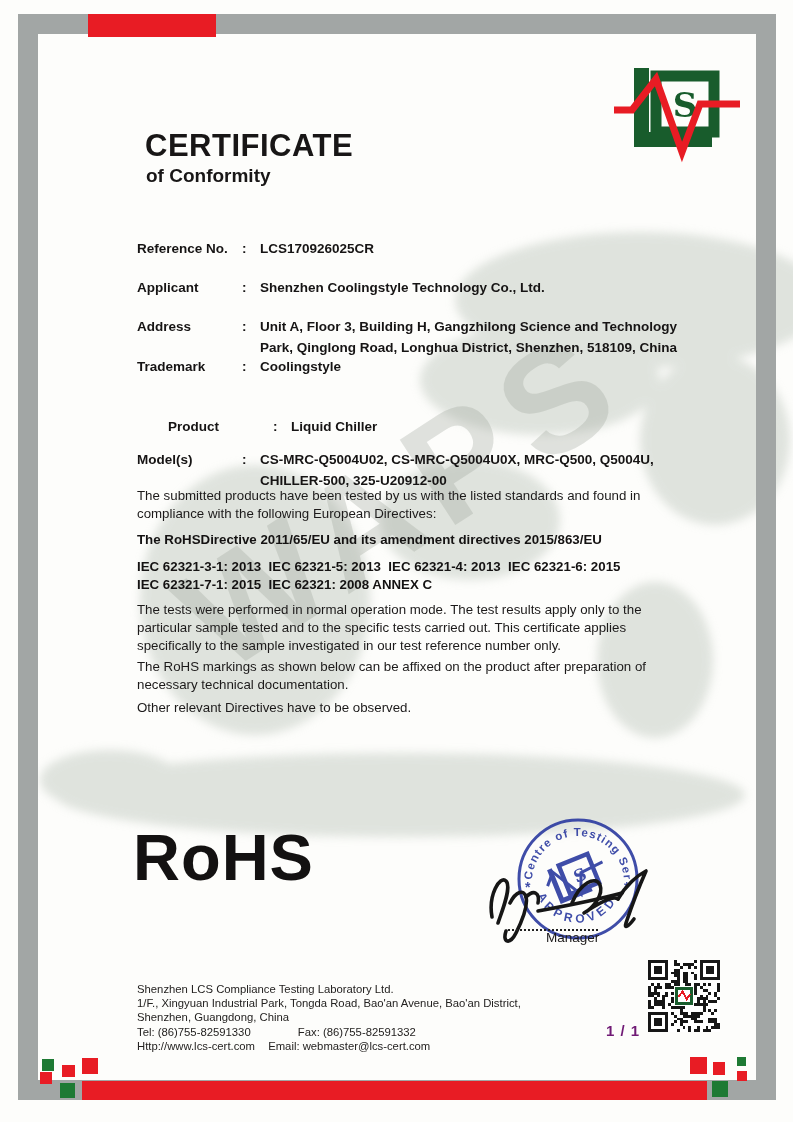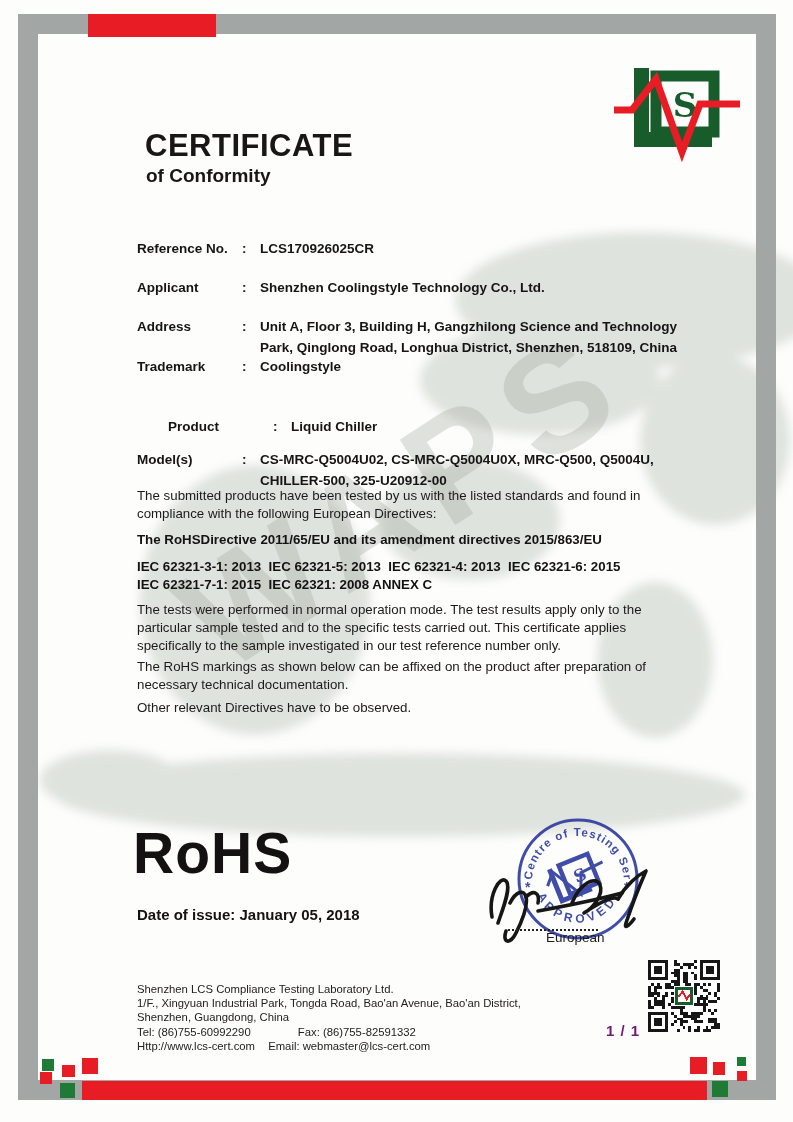--- a/index.html
+++ b/index.html
@@ -33,21 +33,21 @@
   .field{position:absolute;left:137px;width:545px;display:flex;z-index:2;
     font-size:13.5px;font-weight:bold;color:#161414;line-height:21px;}
   .field .lbl{width:105px;flex:none;}
   .field .sep{width:18px;flex:none;}
   .field .val{width:422px;}
   
   .para{position:absolute;left:137px;width:552px;font-size:13.3px;
     line-height:17.8px;color:#1c1a1a;z-index:2;}
   .para.b{font-weight:bold;color:#141212;white-space:pre-wrap;}
   
-  .rohs{position:absolute;left:133px;top:820px;font-size:57px;font-weight:bold;
+  .rohs{position:absolute;left:133px;top:820px;font-size:65px;font-weight:bold;
     letter-spacing:1px;color:#131111;z-index:2;}
   .date{position:absolute;left:137px;top:906px;font-size:15px;font-weight:bold;
     color:#141212;z-index:2;}
   
   .stamp{position:absolute;left:505px;top:806px;z-index:3;opacity:.9;}
   .signature{position:absolute;left:480px;top:845px;z-index:4;}
   .dotline{position:absolute;left:508px;top:929px;width:90px;
     border-bottom:2px dotted #222;z-index:4;}
   .manager{position:absolute;left:546px;top:930px;font-size:13.5px;color:#1c1a1a;z-index:4;}
   
@@ -147,21 +147,20 @@
 
   <div class="para" style="top:487px;">The submitted products have been tested by us with the listed standards and found in compliance with the following European Directives:</div>
   <div class="para b" style="top:531px;">The RoHSDirective 2011/65/EU and its amendment directives 2015/863/EU</div>
   <div class="para b" style="top:558px;line-height:18px;">IEC 62321-3-1: 2013  IEC 62321-5: 2013  IEC 62321-4: 2013  IEC 62321-6: 2015</div>
   <div class="para b" style="top:576px;line-height:18px;">IEC 62321-7-1: 2015  IEC 62321: 2008 ANNEX C</div>
   <div class="para" style="top:601px;">The tests were performed in normal operation mode. The test results apply only to the particular sample tested and to the specific tests carried out. This certificate applies specifically to the sample investigated in our test reference number only.</div>
   <div class="para" style="top:658px;">The RoHS markings as shown below can be affixed on the product after preparation of necessary technical documentation.</div>
   <div class="para" style="top:699px;">Other relevant Directives have to be observed.</div>
 
   <div class="rohs">RoHS</div>
-  <div class="date">Date of issue: January 05, 2018</div>
 
   <div class="stamp">
     <svg width="145" height="145" viewBox="0 0 145 145">
       <defs>
         <path id="arcTop" d="M 27,76 A 46,46 0 0 1 119,76" fill="none"></path>
         <path id="arcBot" d="M 30,82 A 44,44 0 0 0 116,82" fill="none"></path>
       </defs>
       <circle cx="73" cy="73" r="59" fill="none" stroke="#2b3aa0" stroke-width="3"></circle>
       <text font-size="11.5" fill="#2b3aa0" font-weight="bold" letter-spacing="1.2">
         <textPath href="#arcTop" startOffset="2">Centre of Testing Service</textPath>
@@ -184,28 +183,28 @@
     <g fill="none" stroke="#161616" stroke-width="3.6" stroke-linecap="round" stroke-linejoin="round">
       <path d="M 12,72 C 8,50 20,30 26,36 C 32,42 22,66 18,78"></path>
       <path d="M 30,58 C 36,46 44,44 46,52 C 48,60 42,76 36,88 C 30,100 22,98 26,86"></path>
       <path d="M 46,52 C 54,44 60,48 58,58"></path>
       <path d="M 92,58 C 100,38 116,30 120,40 C 124,50 112,64 104,68 C 116,60 132,50 138,54"></path>
       <path d="M 138,54 C 146,40 158,30 166,26 C 158,44 150,66 146,78 C 144,84 148,82 154,74"></path>
       <path d="M 58,66 C 80,62 120,54 142,48"></path>
     </g>
   </svg>
   <div class="dotline"></div>
-  <div class="manager">European</div>
+  <div class="manager">Manager</div>
 
   <div class="footer">
     <div>Shenzhen LCS Compliance Testing Laboratory Ltd.</div>
     <div>1/F., Xingyuan Industrial Park, Tongda Road, Bao'an Avenue, Bao'an District,</div>
     <div>Shenzhen, Guangdong, China</div>
     <div class="telfax">
-      <span>Tel: (86)755-60992290</span>
+      <span>Tel: (86)755-82591330</span>
       <span class="fax">Fax: (86)755-82591332</span>
     </div>
     <div class="webline">
       <span>Http://www.lcs-cert.com</span>
       <span class="email">Email: webmaster@lcs-cert.com</span>
     </div>
   </div>
 
   <div class="qr">
     <svg width="72" height="72" viewBox="0 0 25 25" shape-rendering="crispEdges">

